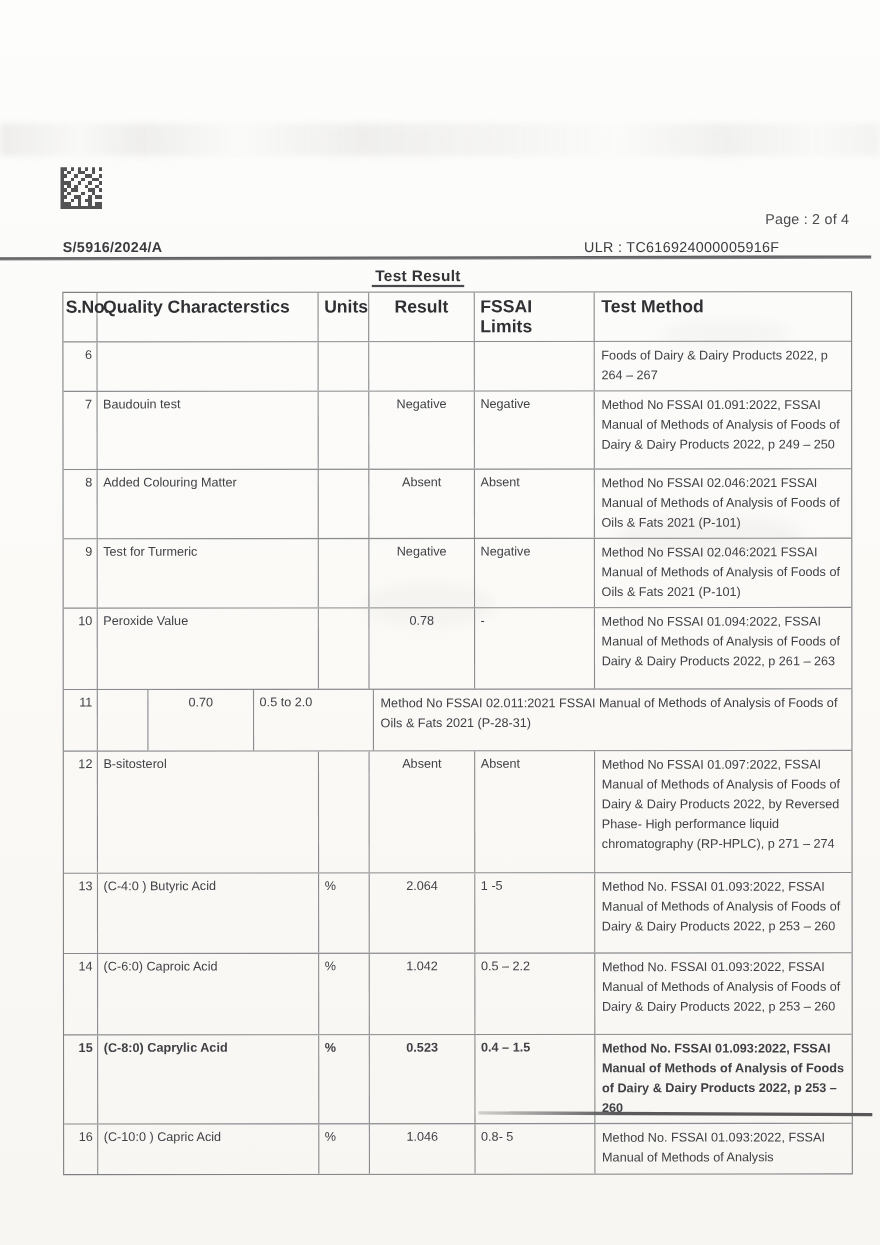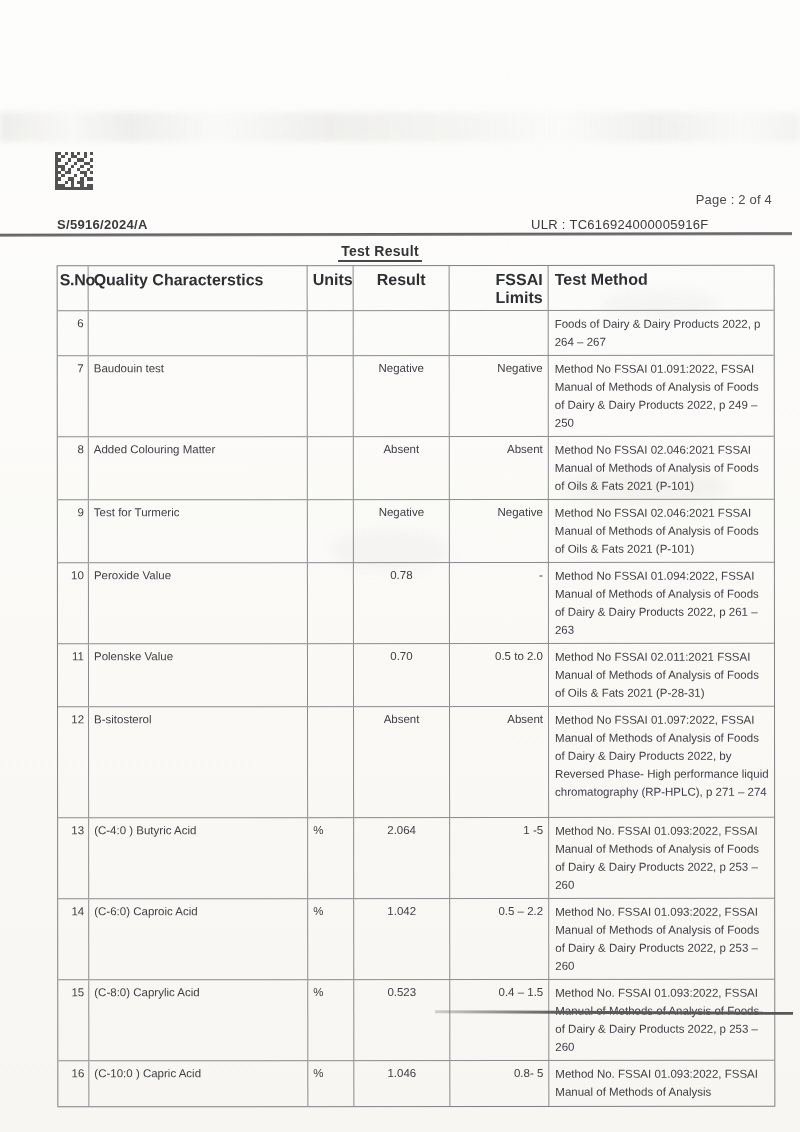--- a/index.html
+++ b/index.html
@@ -72,42 +72,42 @@
     border-bottom:1px solid #8a8b8e;
   }
   .trow:last-child{border-bottom:none;}
   .cell{
     border-right:1px solid #8a8b8e;
     padding:4px 5px;box-sizing:border-box;
     line-height:17.5px;
   }
   .cell:last-child{border-right:none;}
   .c-sno{width:31px;text-align:right;padding-right:4px;}
-  .c-char{width:219px;text-align:left;}
+  .c-char{width:201px;text-align:left;}
   .c-units{width:46px;}
   .c-result{width:96px;text-align:center;}
-  .c-limits{width:99px;text-align:right;}
+  .c-limits{width:109px;text-align:left;}
   .c-method{flex:1;text-align:left;padding-left:6px;line-height:18px;}
 
   .thead{min-height:27px;font-weight:bold;color:#2f3034;font-size:16px;}
   .thead .cell{padding-top:5px;}
   .thead .c-sno{text-align:left;padding-left:2px;padding-right:0;letter-spacing:-0.3px;}
   .thead .c-method{padding-left:6px;}
 
   .trow{color:#404146;}
   .trow:nth-of-type(1){min-height:38px;}
   .trow:nth-of-type(2){min-height:70px;}
   .trow:nth-of-type(3){min-height:55px;}
   .trow:nth-of-type(4){min-height:55px;}
   .trow:nth-of-type(5){min-height:73px;}
   .trow:nth-of-type(6){min-height:55px;}
   .trow:nth-of-type(7){min-height:110px;}
   .trow:nth-of-type(8){min-height:72px;}
   .trow:nth-of-type(9){min-height:73px;}
-  .trow:nth-of-type(10){min-height:72px;}
+  .trow:nth-of-type(10){min-height:72px;font-weight:bold;}
   .trow:nth-of-type(11){min-height:45px;}
 
   .foot-rule{
     position:absolute;left:435px;top:1011px;width:358px;height:3px;
     background:linear-gradient(90deg,rgba(90,90,92,.25),#5a5a5c 35%,#57575a);
     transform:rotate(0.25deg);
   }
 </style>
 </head>
 <body>
@@ -223,21 +223,20 @@
         <div class="trow">
     <div class="cell c-sno">10</div>
     <div class="cell c-char">Peroxide Value</div>
     <div class="cell c-units"></div>
     <div class="cell c-result">0.78</div>
     <div class="cell c-limits">-</div>
     <div class="cell c-method">Method No FSSAI 01.094:2022, FSSAI Manual of Methods of Analysis of Foods of Dairy &amp; Dairy Products 2022, p 261 – 263</div>
   </div>
         <div class="trow">
     <div class="cell c-sno">11</div>
-    <div class="cell c-char">Polenske Value</div>
     <div class="cell c-units"></div>
     <div class="cell c-result">0.70</div>
     <div class="cell c-limits">0.5 to 2.0</div>
     <div class="cell c-method">Method No FSSAI 02.011:2021 FSSAI Manual of Methods of Analysis of Foods of Oils &amp; Fats 2021 (P-28-31)</div>
   </div>
         <div class="trow">
     <div class="cell c-sno">12</div>
     <div class="cell c-char">B-sitosterol</div>
     <div class="cell c-units"></div>
     <div class="cell c-result">Absent</div>

